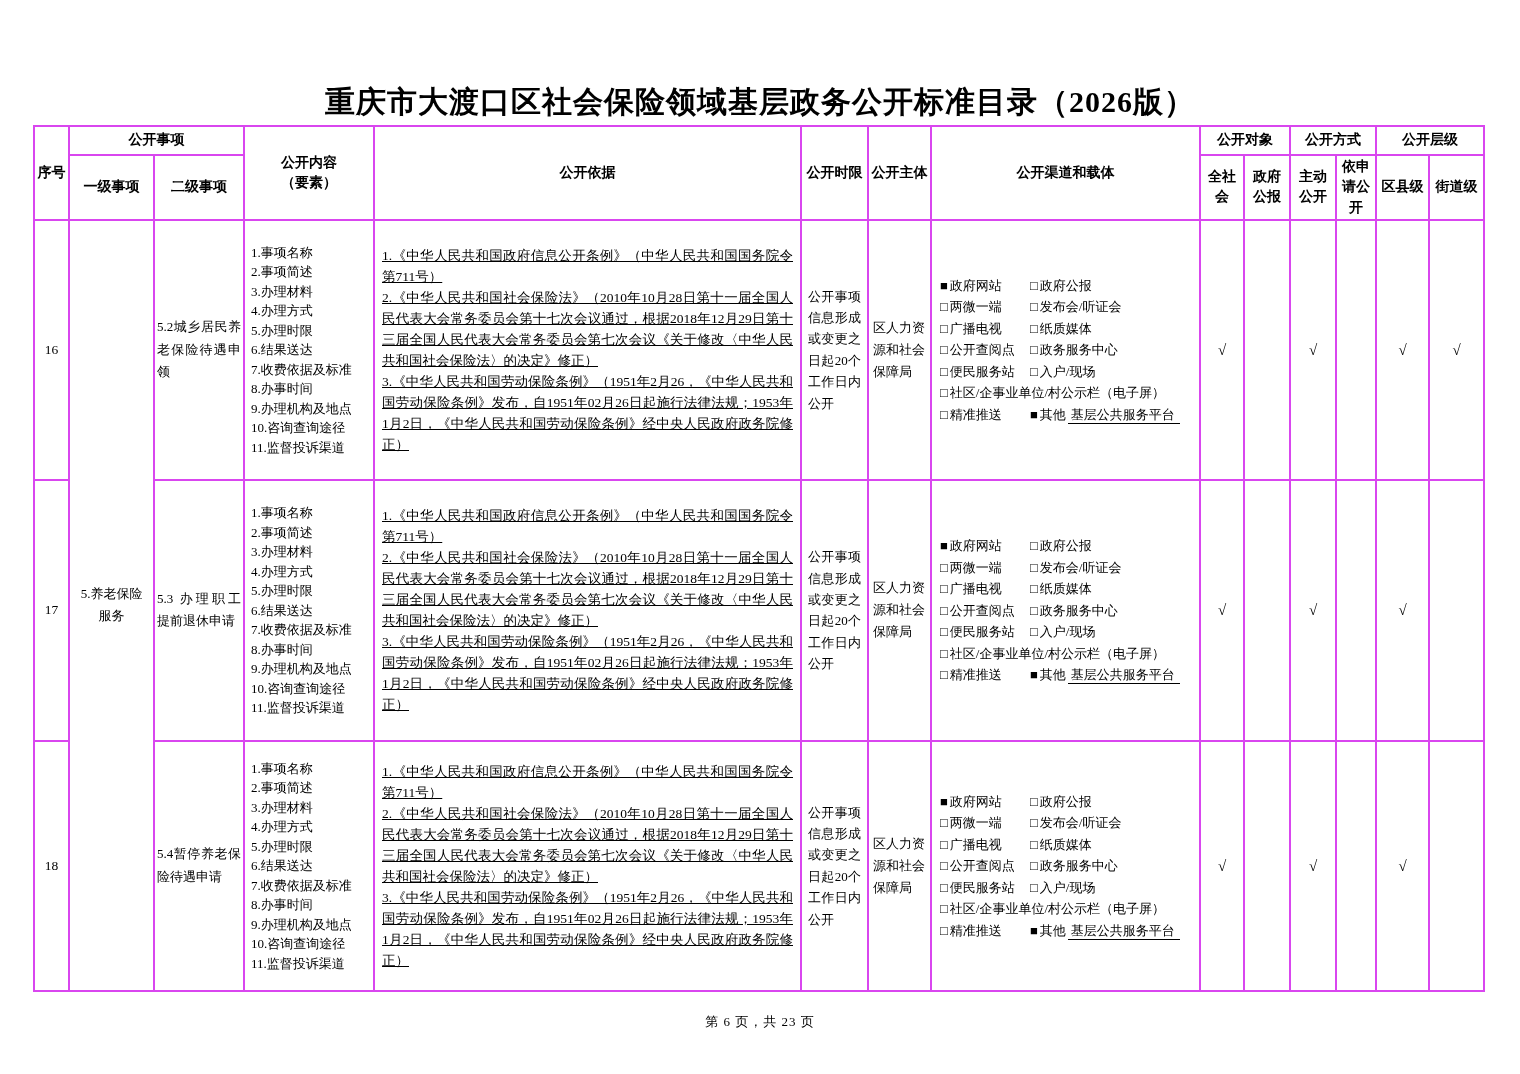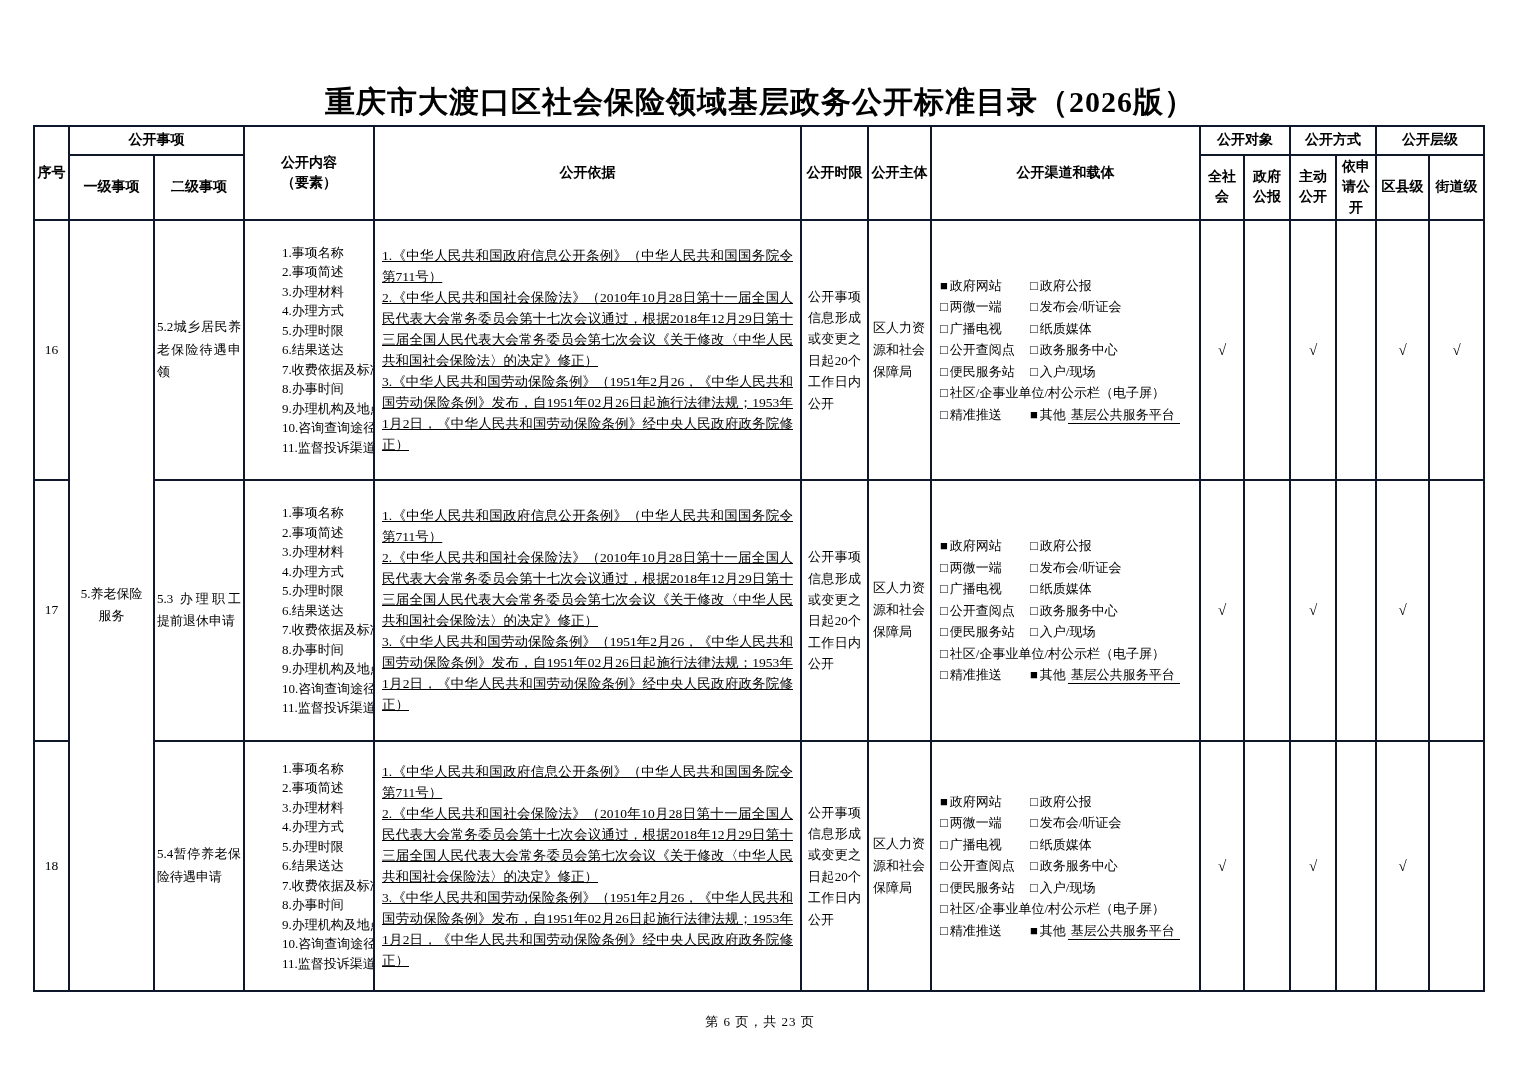--- a/index.html
+++ b/index.html
@@ -1,28 +1,28 @@
 <!DOCTYPE html>
 <html><head>
 <meta charset="utf-8">
 <style>
   html,body{margin:0;padding:0;background:#ffffff;}
   body{width:1520px;height:1074px;position:relative;font-family:"Liberation Serif","DejaVu Serif",serif;color:#000;}
   .page{position:absolute;inset:0;background:#fff;}
   .doc-title{position:absolute;top:82px;left:0;width:100%;text-align:center;font-size:30px;font-weight:bold;letter-spacing:1px;}
   table.catalog{position:absolute;left:33px;top:125px;width:1450px;border-collapse:collapse;table-layout:fixed;}
-  th,td{border:2px solid #0f172a;overflow:hidden;vertical-align:middle;}
+  th,td{border:2px solid #d946ef;overflow:hidden;vertical-align:middle;}
   th{font-size:14px;font-weight:bold;text-align:center;padding:1px 2px;line-height:1.45;}
   th.pre{white-space:pre-line;}
   td{font-size:13px;padding:3px 5px;line-height:1.5;}
   .c-seq{text-align:center;font-size:13.5px;}
   .c-l1{text-align:center;line-height:1.7;border-radius:13px;}
   .c-l2{text-align:justify;line-height:1.75;padding:3px 2px;}
   .c-content{padding:3px 4px 3px 6px;}
-  .c-content .li{line-height:19.5px;white-space:nowrap;margin-left:31px;}
+  .c-content .li{line-height:19.5px;white-space:nowrap;}
   .c-basis{font-size:13.5px;padding:4px 7px;text-align:justify;}
   .c-basis .li{line-height:21px;text-decoration:underline;}
   .c-time{text-align:justify;padding:4px 6px;line-height:1.65;}
   .c-subject{padding:3px 4px;line-height:1.7;}
   .c-channels{padding:4px 8px;line-height:1.0;}
   .ch-line{line-height:21.5px;white-space:nowrap;}
   .ch-item{display:inline-block;}
   .ch-first{min-width:90px;}
   .cbx{display:inline-block;margin-right:2px;font-size:13px;}
   .ch-u{border-bottom:1.5px solid #000;padding:0 5px 1px 3px;margin-left:2px;}

